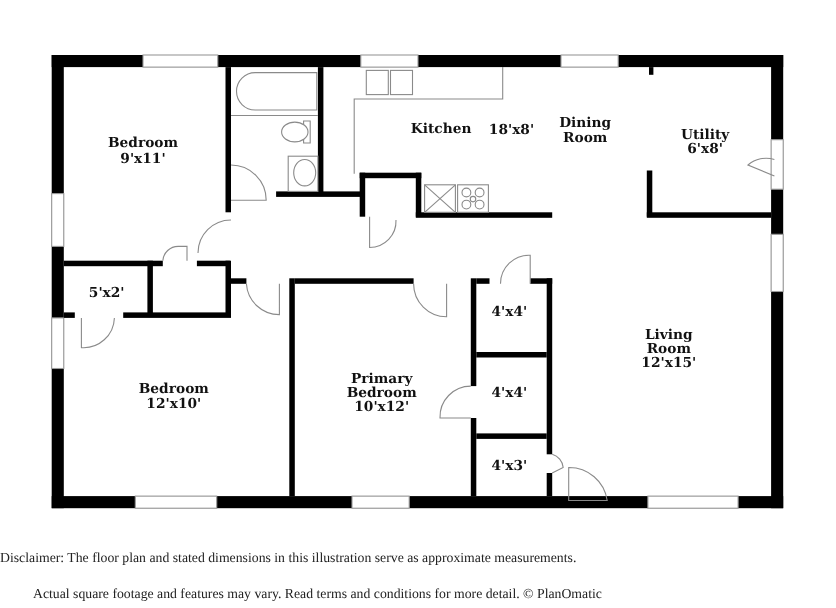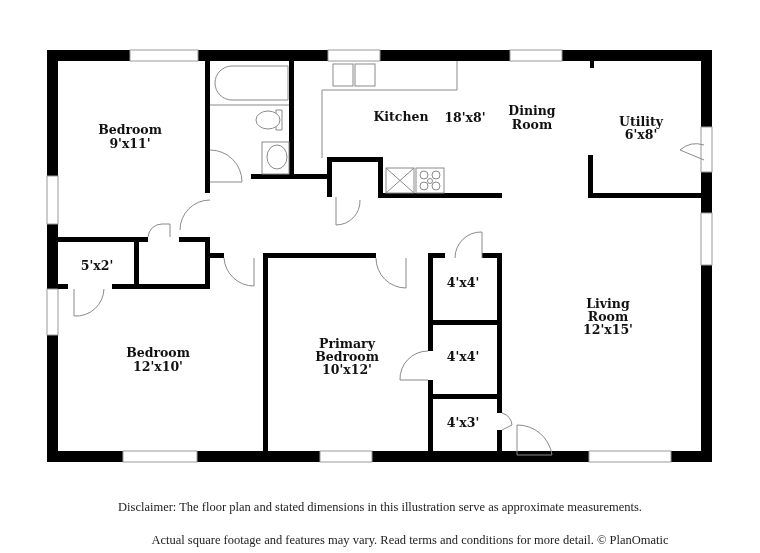--- a/index.html
+++ b/index.html
@@ -3,21 +3,21 @@
 <meta charset="utf-8">
 <style>
   html, body { margin: 0; padding: 0; background: #ffffff; }
   body { width: 760px; height: 553px; position: relative; overflow: hidden; font-family: "DejaVu Serif", "Liberation Serif", serif; }
   #plan { position: absolute; left: 0; top: 0; width: 760px; height: 553px; }
   .wall { fill: #000; }
   .win { fill: #fff; stroke: #9a9a9a; stroke-width: 1; }
   .fix { fill: #fff; stroke: #8a8a8a; stroke-width: 1; }
   .door { fill: none; stroke: #8a8a8a; stroke-width: 1; }
   .lbl { font-family: "DejaVu Serif", "Liberation Serif", serif; font-weight: bold; font-size: 12.5px; fill: #111; text-anchor: middle; }
-  .disclaimer { position: absolute; left: 0; width: 760px; text-align: center; font-family: "Liberation Serif", "DejaVu Serif", serif; font-size: 12.5px; color: #222; line-height: 16px; }
+  .disclaimer { position: absolute; left: 0; width: 760px; font-family: "Liberation Serif", "DejaVu Serif", serif; font-size: 12.5px; color: #222; line-height: 16px; }
 </style>
 </head>
 <body>
 
 <svg id="plan" viewBox="0 0 760 553">
 
   <g>
     <rect class="wall" x="47" y="50" width="665" height="11"></rect>
     <rect class="wall" x="47" y="50" width="11" height="412"></rect>
     <rect class="wall" x="701" y="50" width="11" height="412"></rect>

